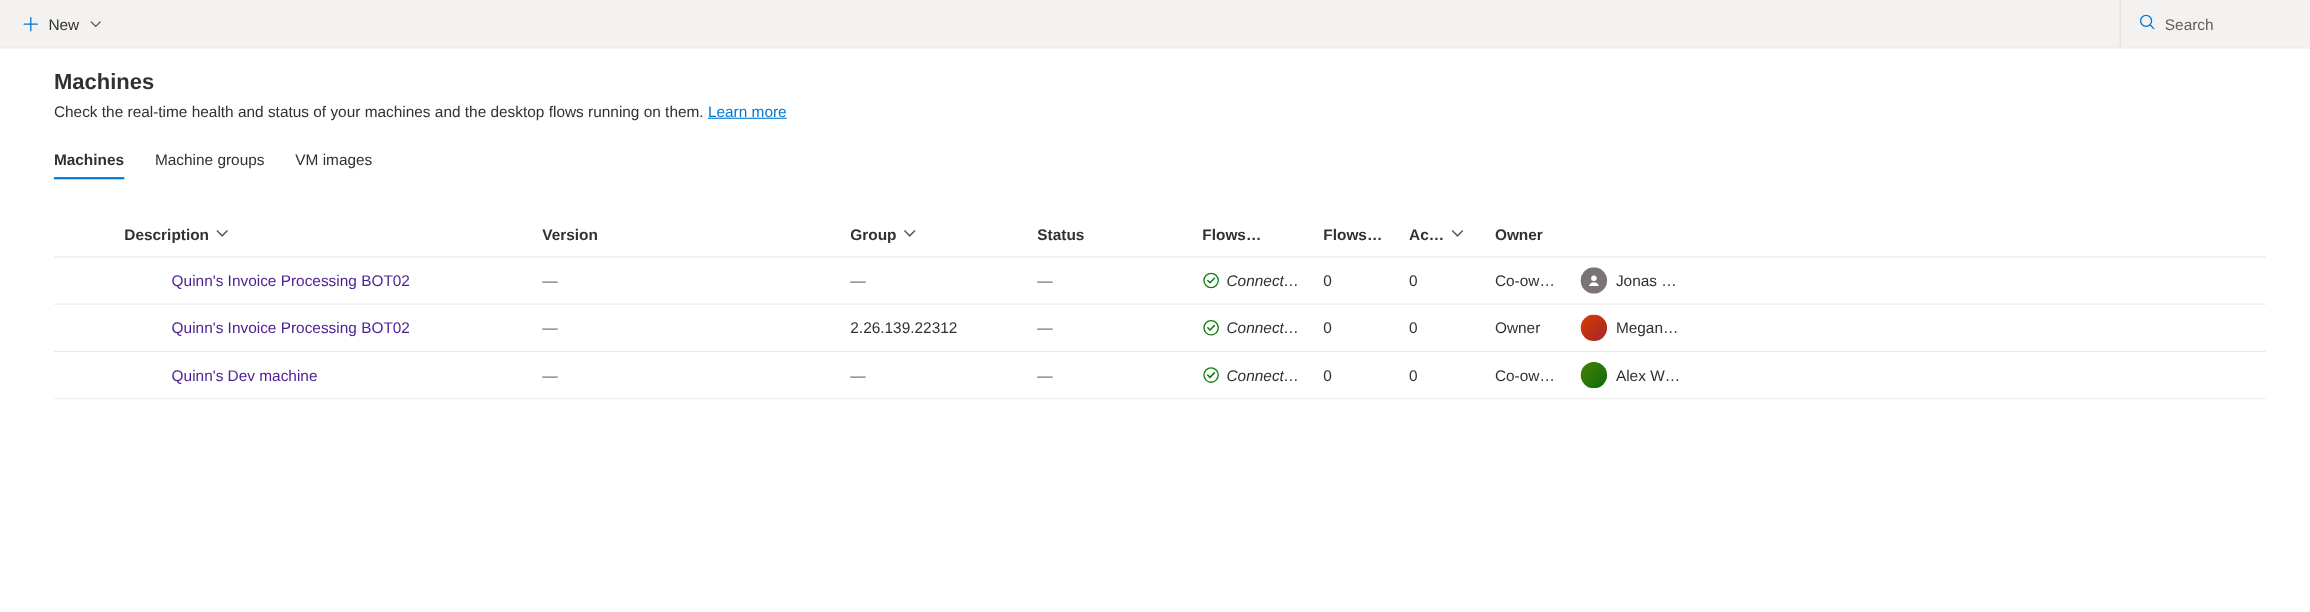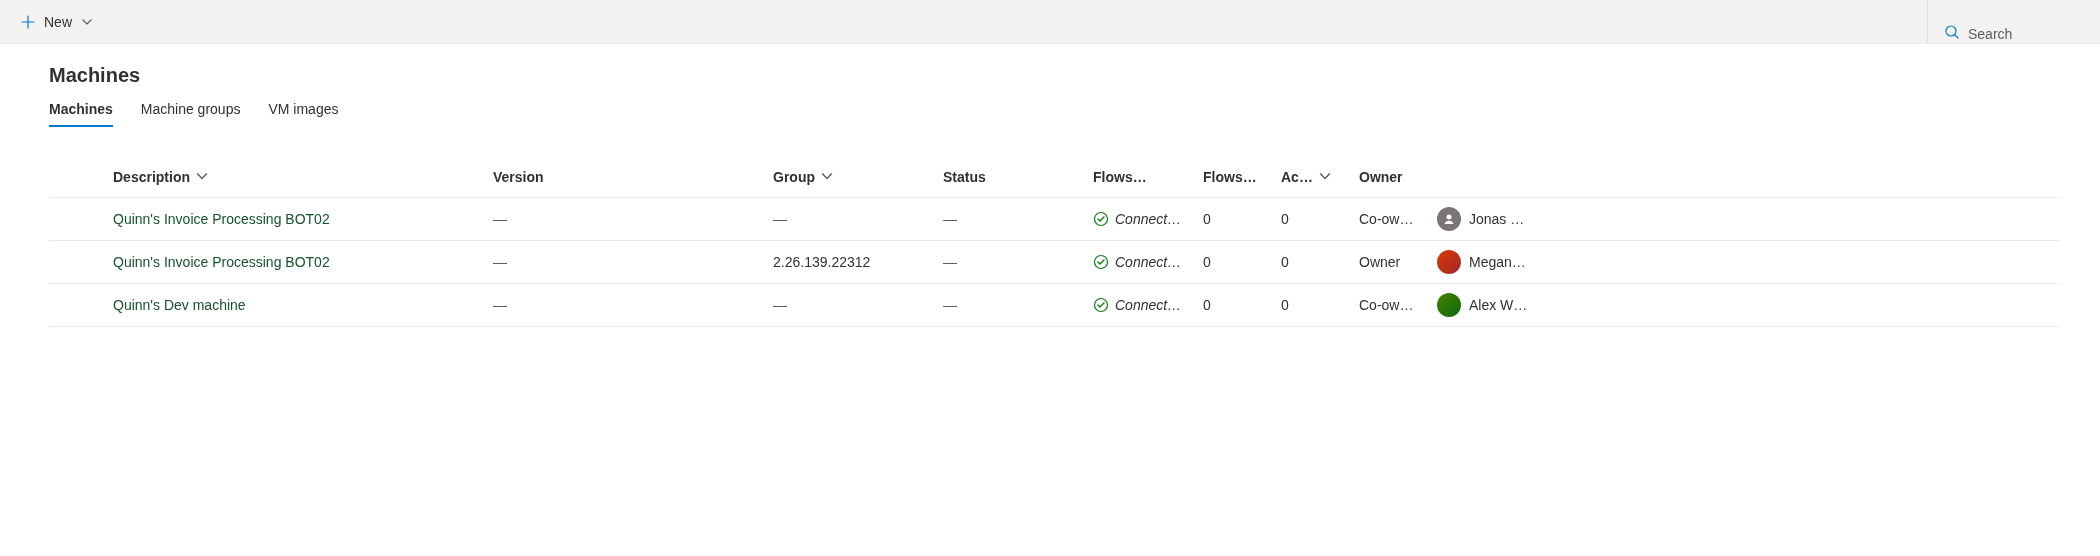--- a/index.html
+++ b/index.html
@@ -39,21 +39,21 @@
       color: #323130;
     }
     .new-btn .plus-icon svg {
       display: block;
     }
     .new-btn .chev {
       margin-left: 2px;
     }
     .command-bar-right {
       display: flex;
-      align-items: flex-end;
+      align-items: center;
       border-left: 1px solid #e1dfdd;
       padding-left: 16px;
       height: 100%;
     }
     .search-wrap {
       display: flex;
       align-items: center;
       gap: 8px;
       color: #605e5c;
     }
@@ -131,22 +131,23 @@
     }
     .td {
       padding: 0 8px;
       white-space: nowrap;
       overflow: hidden;
       text-overflow: ellipsis;
       font-size: 14px;
       color: #323130;
     }
     .td.link {
-      color: #14532d;
+      color: #4c1d95;
       cursor: pointer;
+      margin-left: 43px;
     }
     .status-cell {
       display: flex;
       align-items: center;
       gap: 6px;
       font-style: italic;
     }
     .status-icon svg {
       display: block;
     }
@@ -219,20 +220,24 @@
             <path d="M11 11l3 3" stroke="#0078d4" stroke-width="1.2" stroke-linecap="round"></path>
           </svg>
       </span>
       <input class="search-input" placeholder="Search" style="">
     </div>
   </div>
 </div>
 
 <div class="content">
   <h1 class="page-title">Machines</h1>
+  <p class="page-desc">
+    <span>Check the real-time health and status of your machines and the desktop flows running on them.</span>
+    <a href="#">Learn more</a>
+  </p>
 
   <div class="tabs">
     <div class="tab active"><span>Machines</span></div>
     <div class="tab"><span>Machine groups</span></div>
     <div class="tab"><span>VM images</span></div>
   </div>
 
   <div class="table-wrap">
     <div class="table-header">
       <div class="th checkbox-col"></div>

